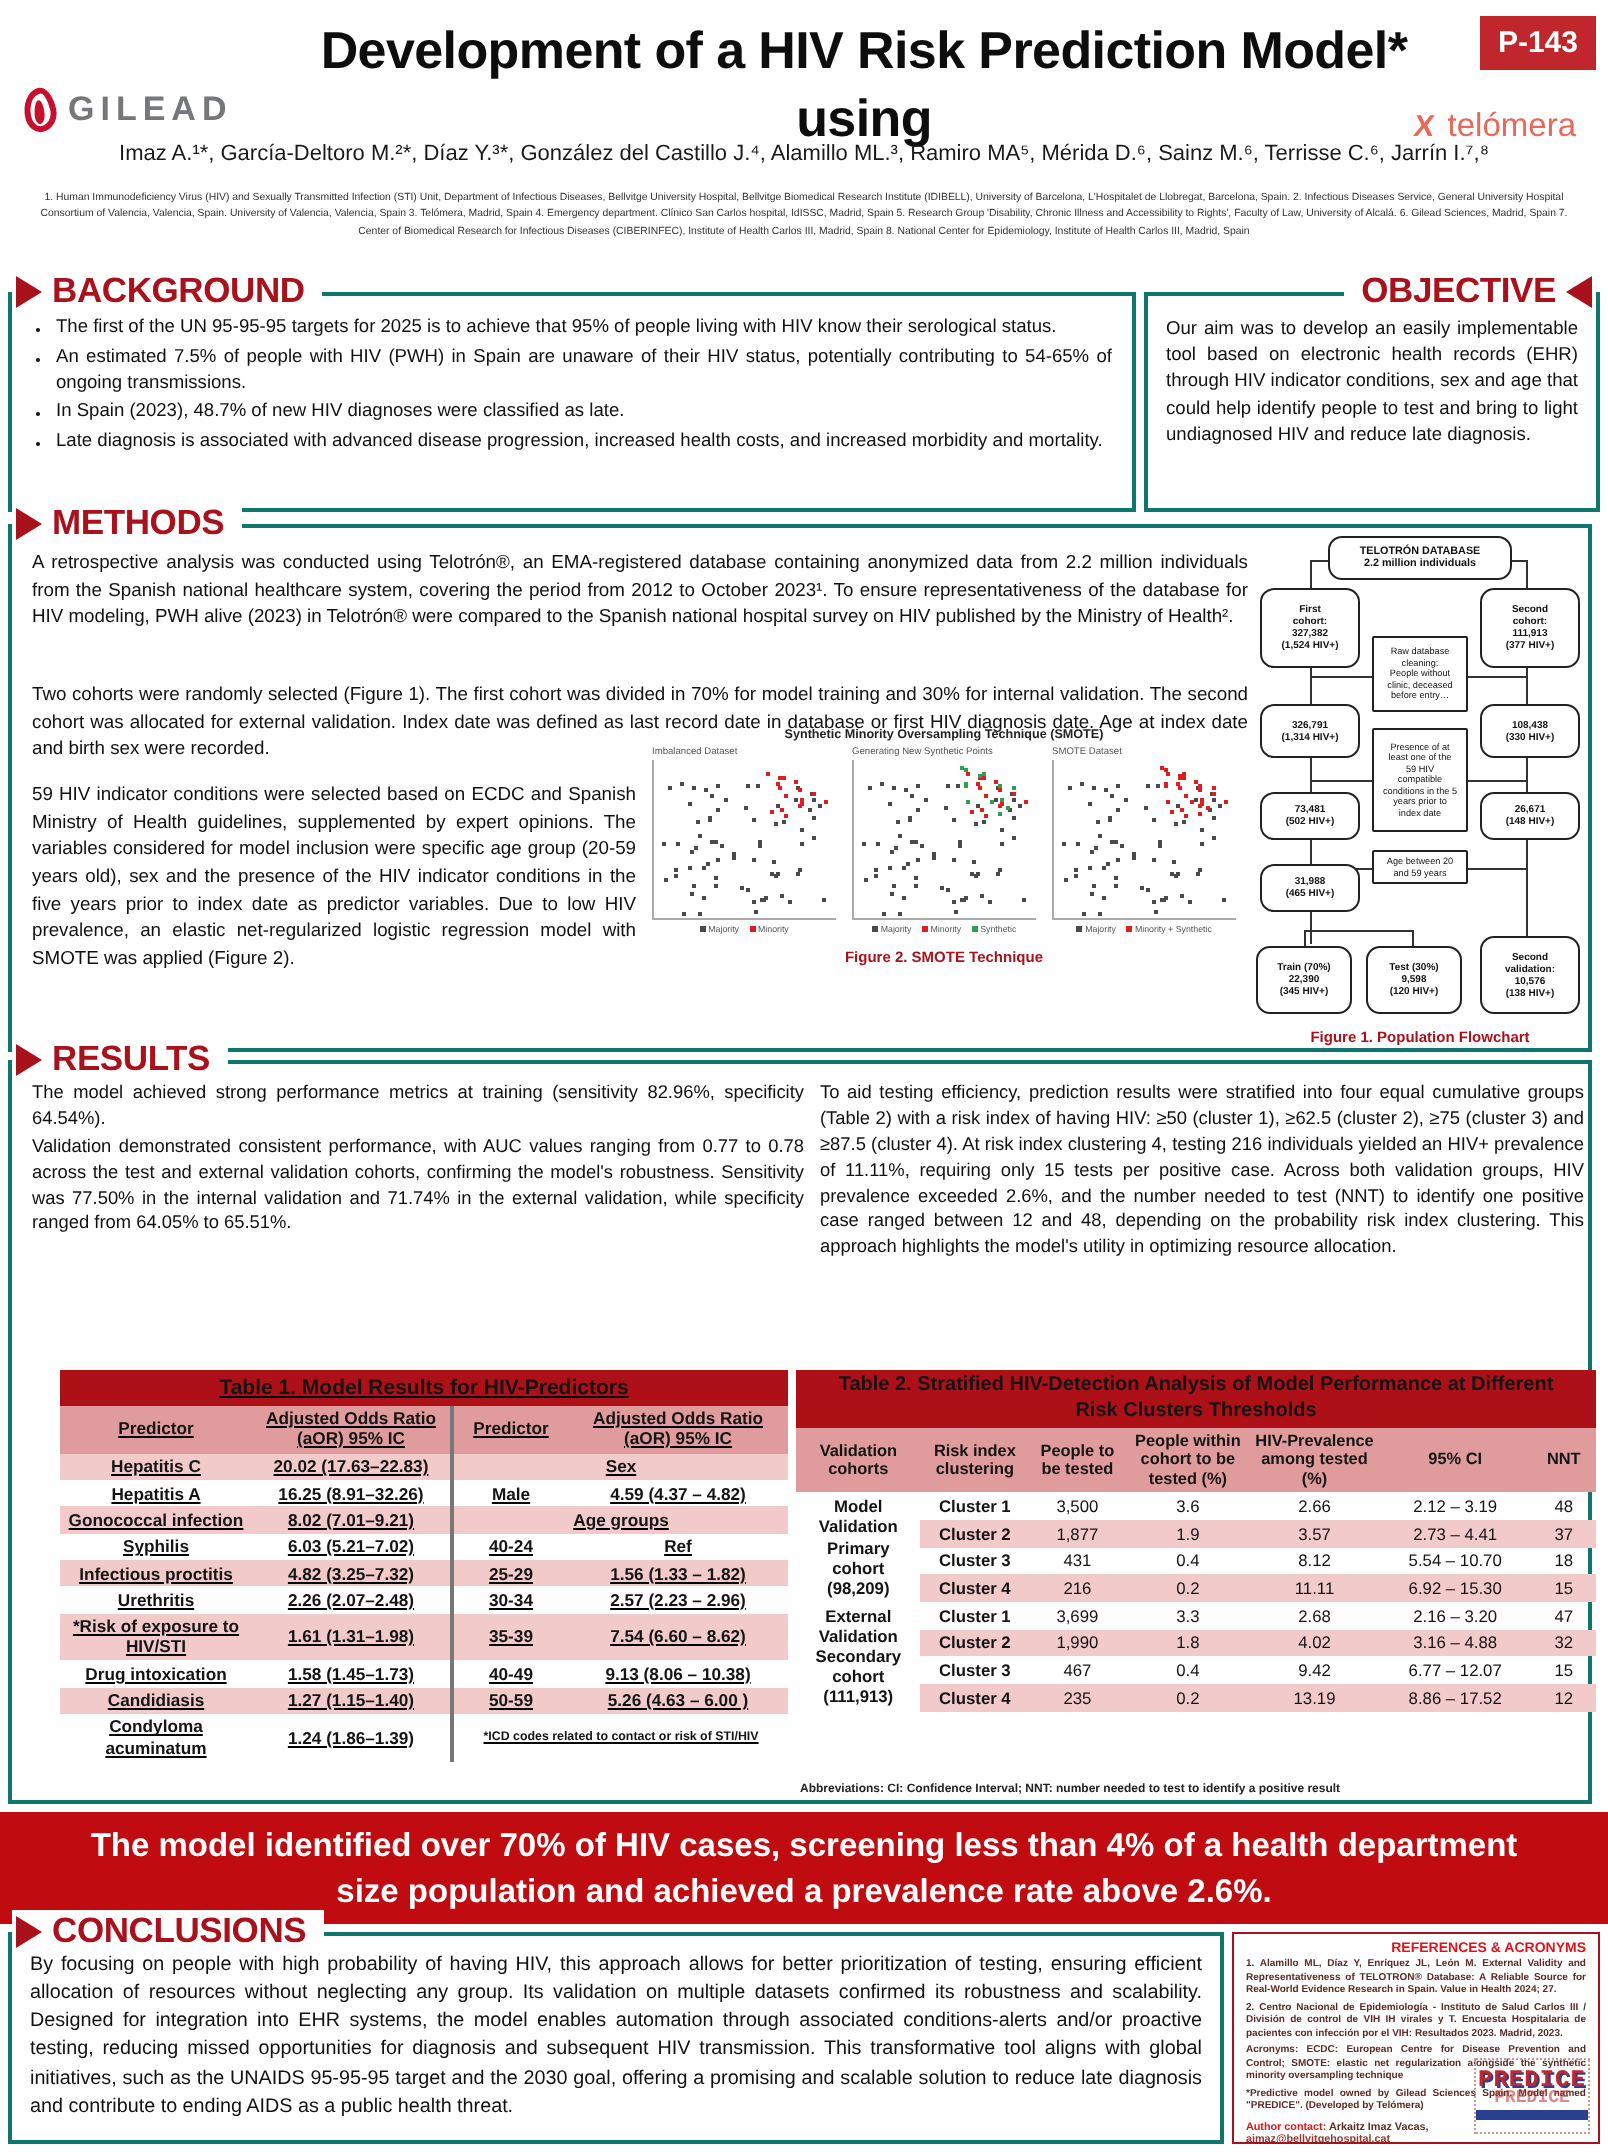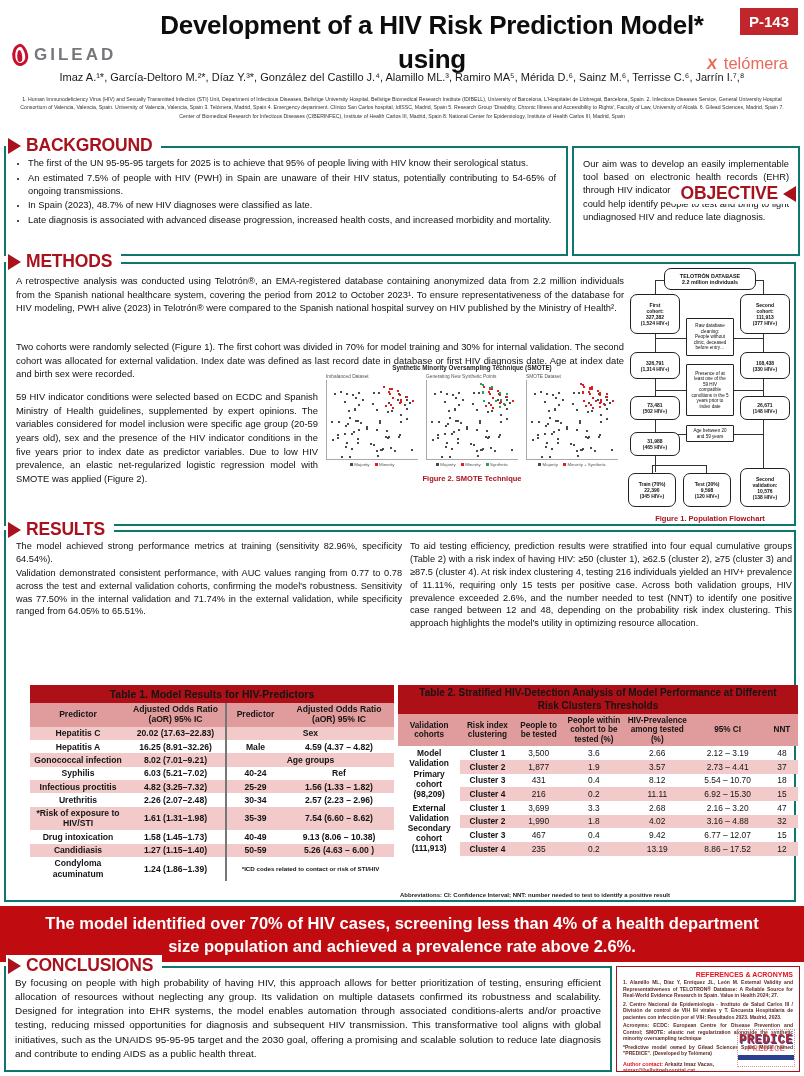--- a/index.html
+++ b/index.html
@@ -22,21 +22,21 @@
                   border-radius:50% 50% 50% 50%/60% 60% 40% 40%; transform:rotate(8deg);}
   .gilead-text { font-size:17px; font-weight:600; letter-spacing:3px; color:#76777a; }
   .telomera { position:absolute; right:16px; top:54px; display:flex; align-items:baseline; gap:7px; color:#e8695a; }
   .telomera .x { font-size:15px; font-weight:bold; transform:skewX(-8deg); }
   .telomera .name { font-size:16.5px; }
 
   
   .sec { position:absolute; border:2px solid #0f766e; background:#fff; }
   .sec-head { position:absolute; top:-13px; left:0; background:#fff; display:flex; align-items:center;
               gap:5px; padding:0 9px 0 2px; font-weight:800; font-size:17.5px; color:#a9121c; letter-spacing:-0.2px;}
-  .sec-head.right { left:auto; right:0; padding:0 2px 0 9px;margin-top:48px; }
+  .sec-head.right { left:auto; right:0; padding:0 2px 0 9px; }
   .tri-r { width:0; height:0; border-top:8px solid transparent; border-bottom:8px solid transparent;
            border-left:13px solid #a9121c; }
   .tri-l { width:0; height:0; border-top:8px solid transparent; border-bottom:8px solid transparent;
            border-right:13px solid #a9121c; }
 
   #background-box { left:4px; top:146px; width:564px; height:110px; }
   #background-box ul { margin:9px 10px 0 22px; }
   #background-box li { font-size:9.3px; line-height:1.38; text-align:justify; color:#111; margin-bottom:2px; }
   #background-box li::marker { color:#111; font-size:7px; }
 
@@ -74,21 +74,21 @@
 
   
   #results-box { left:4px; top:530px; width:792px; height:372px; }
   .rcol { position:absolute; top:8px; font-size:9.2px; line-height:1.4; text-align:justify; color:#111; }
   #rleft { left:10px; width:386px; }
   #rright { left:404px; width:382px; }
   #rleft p { margin-bottom:1px; }
 
   table { border-collapse:collapse; }
   .dtable { position:absolute; top:153px; }
-  #table1 { left:24px; width:364px; }
+  #table1 { left:24px; width:364px;text-decoration:underline; }
   #table2 { left:392px; width:400px; }
   .ttl { background:#ad1016; color:#fff; font-weight:bold; text-align:center; }
   #table1 .ttl { font-size:10.5px; padding:3px 2px; }
   #table2 .ttl { font-size:10px; padding:2px 12px; line-height:1.25; }
   .thdr { background:#e09c9c; color:#2a0d0d; font-weight:bold; text-align:center; }
   #table1 .thdr td { font-size:8.6px; padding:2px 2px; line-height:1.15; }
   #table2 .thdr td { font-size:8.2px; padding:2px 1px; line-height:1.15; }
   #table1 td, #table2 td { text-align:center; color:#141414; }
   #table1 tbody td { font-size:8.6px; font-weight:bold; padding:1.5px 2px; line-height:1.2; }
   #table2 tbody td { font-size:8.4px; padding:1.8px 1px; line-height:1.2; }

